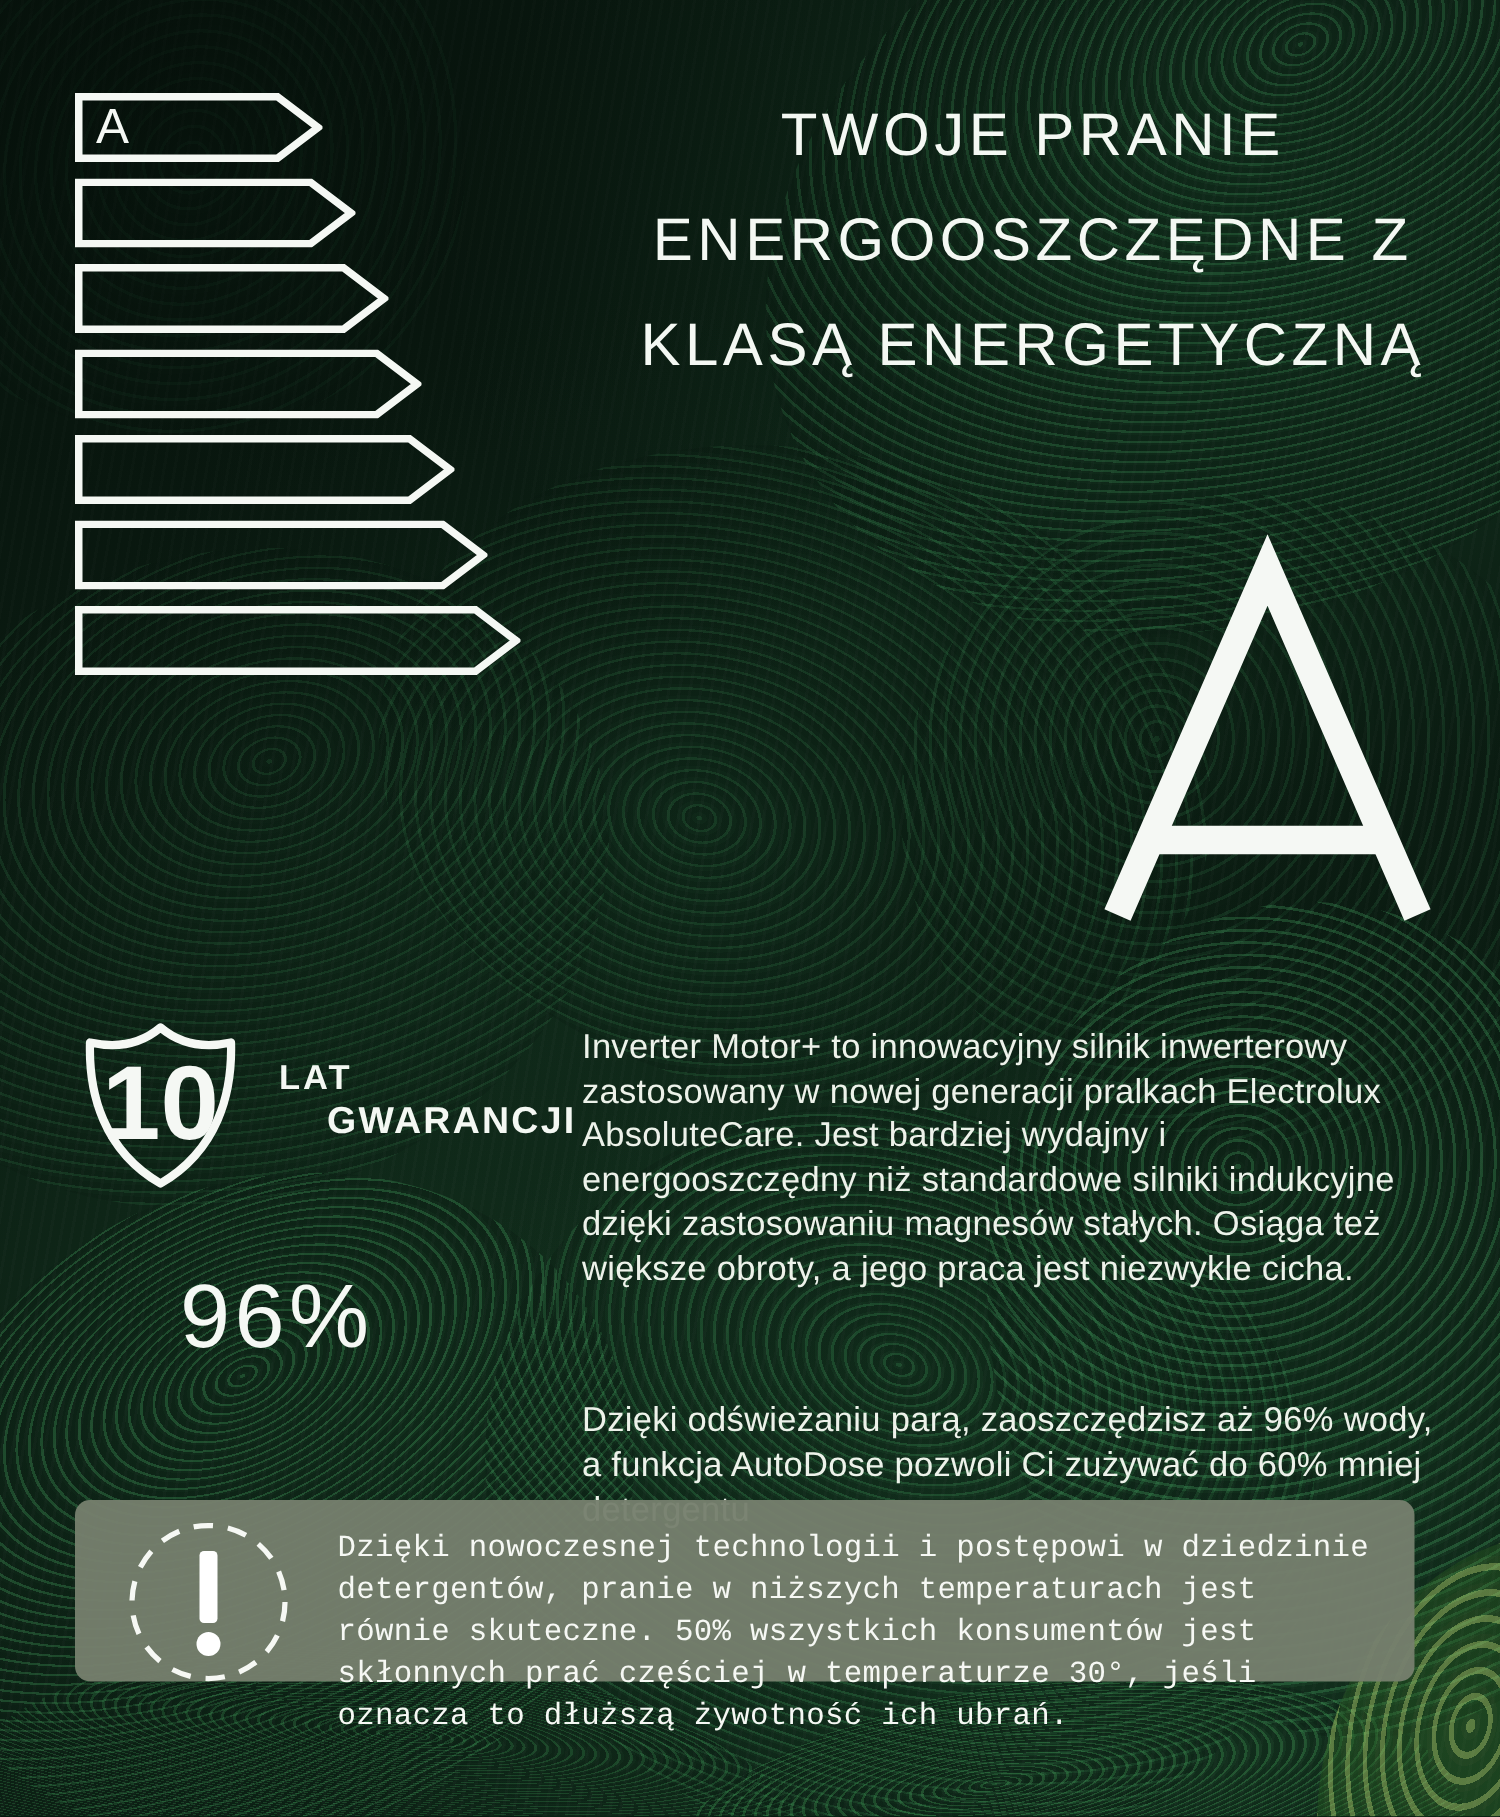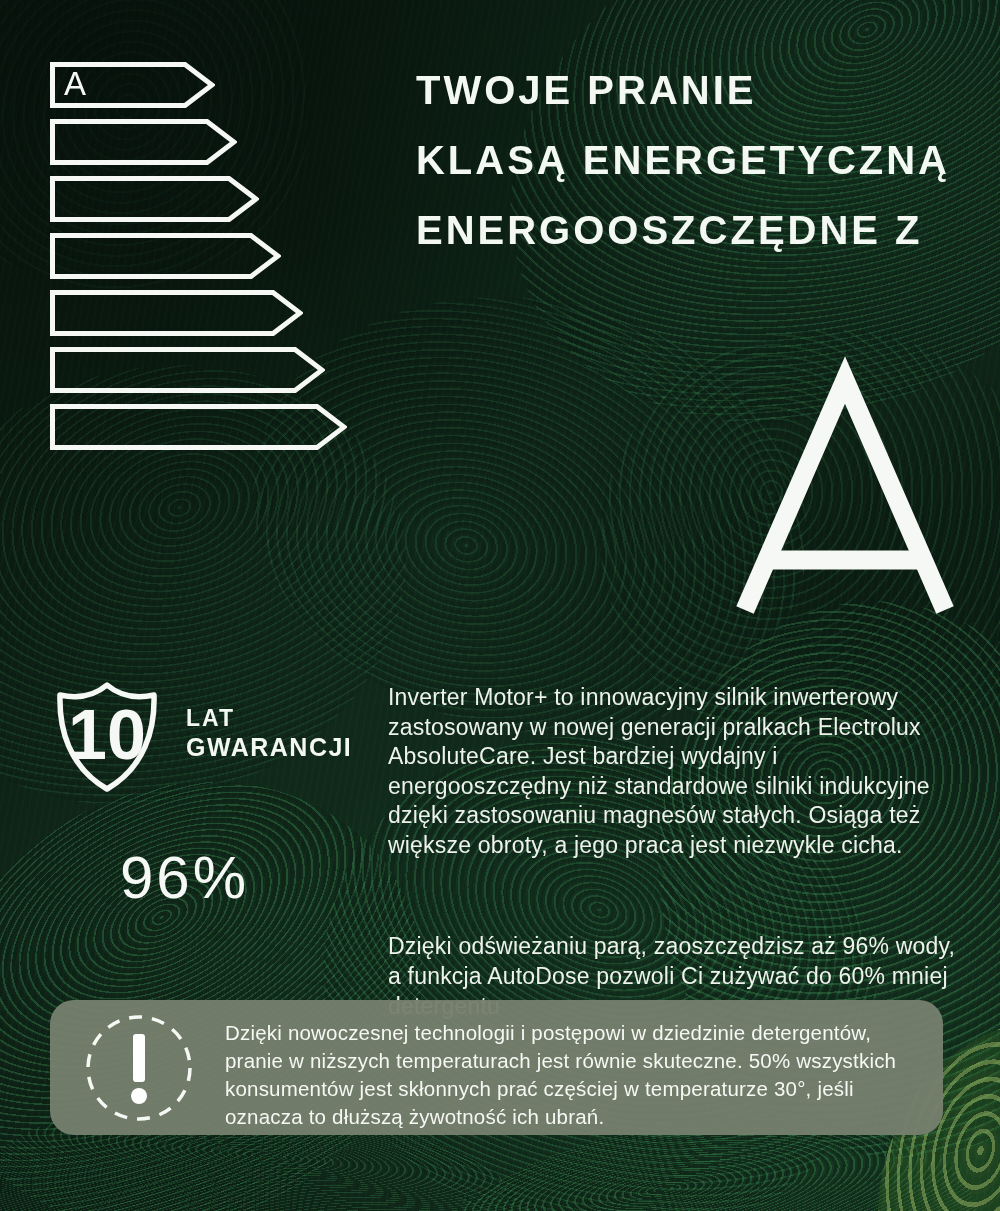--- a/index.html
+++ b/index.html
@@ -44,48 +44,48 @@
   
   .arrows{position:absolute;left:50px;top:62px;}
   .arrow{position:relative;margin-bottom:11px;height:46px;}
   .arrow svg{display:block;}
   .arrow-letter{
     position:absolute;left:14px;top:50%;transform:translateY(-54%);
     font-size:33px;font-weight:400;letter-spacing:1px;color:#f5f8f4;line-height:1;}
 
   
   .headline{
-    position:absolute;top:55px;right:50px;margin:0;text-align:left;
-    font-size:40px;font-weight:700;letter-spacing:3px;line-height:70px;color:#f4f8f3;}
+    position:absolute;top:55px;right:50px;margin:0;text-align:center;
+    font-size:40px;font-weight:400;letter-spacing:3px;line-height:70px;color:#f4f8f3;}
   .headline span{display:block;}
 
   
   .big-a{position:absolute;left:726px;top:352px;width:238px;height:272px;}
 
   
   .shield{position:absolute;left:56px;top:682px;}
   .shield text{font-family:"Liberation Sans",sans-serif;font-weight:700;fill:#f5f8f4;}
   .warranty-label{
     position:absolute;left:186px;top:704px;width:176px;
     font-weight:700;color:#f4f8f3;}
   .warranty-label .w1{display:block;font-size:23px;letter-spacing:2px;line-height:28px;}
-  .warranty-label .w2{display:block;font-size:25px;letter-spacing:1.5px;line-height:30px;}
+  .warranty-label .w2{display:block;font-size:25px;letter-spacing:1.5px;line-height:30px;margin-left:32px;}
 
   
   .para{position:absolute;color:#edf2ea;font-size:23px;line-height:29.5px;letter-spacing:.2px;}
   #motor-para{left:388px;top:660px;width:575px;}
   #water-para{left:388px;top:908px;width:578px;line-height:30px;}
   .stat{
     position:absolute;left:120px;top:848px;font-size:60px;font-weight:300;
     letter-spacing:3px;color:#f5f8f4;line-height:1;}
 
   
   .card{
-    position:absolute;left:50px;top:1000px;width:893px;height:135px;
-    border-radius:24px;background:rgba(118,127,109,.96);}
+    position:absolute;left:50px;top:1000px;width:893px;height:121px;
+    border-radius:10px;background:rgba(118,127,109,.96);font-family:Liberation Mono, monospace;}
   .card-icon{position:absolute;left:33px;top:12px;}
   .card-text{
     position:absolute;left:175px;top:19px;width:690px;
     font-size:20.5px;line-height:28px;letter-spacing:.2px;color:#f6f8f4;}
 </style>
 </head>
 <body>
 
 <div class="canvas">
 
@@ -138,22 +138,22 @@
       </div>
       <div class="arrow">
         <svg width="297" height="46" viewBox="0 0 297 46">
           <polygon points="2.5,2.5 267,2.5 294,23 267,43.5 2.5,43.5" fill="none" stroke="#f5f8f4" stroke-width="5" stroke-linejoin="miter"></polygon>
         </svg>
       </div>
     </div>
 
   <h1 class="headline">
     <span>TWOJE PRANIE</span>
+    <span>ENERGOOSZCZĘDNE Z</span>
     <span>KLASĄ ENERGETYCZNĄ</span>
-    <span>ENERGOOSZCZĘDNE Z</span>
   </h1>
 
   <div class="big-a" aria-label="A">
     <svg width="238" height="272" viewBox="0 0 238 272">
       <polyline points="19,258 119,28 219,258" fill="none" stroke="#f5f8f4" stroke-width="19" stroke-miterlimit="8"></polyline>
       <line x1="46" y1="208" x2="192" y2="208" stroke="#f5f8f4" stroke-width="19"></line>
     </svg>
   </div>
 
   <svg class="shield" width="102" height="110" viewBox="0 0 102 110">

